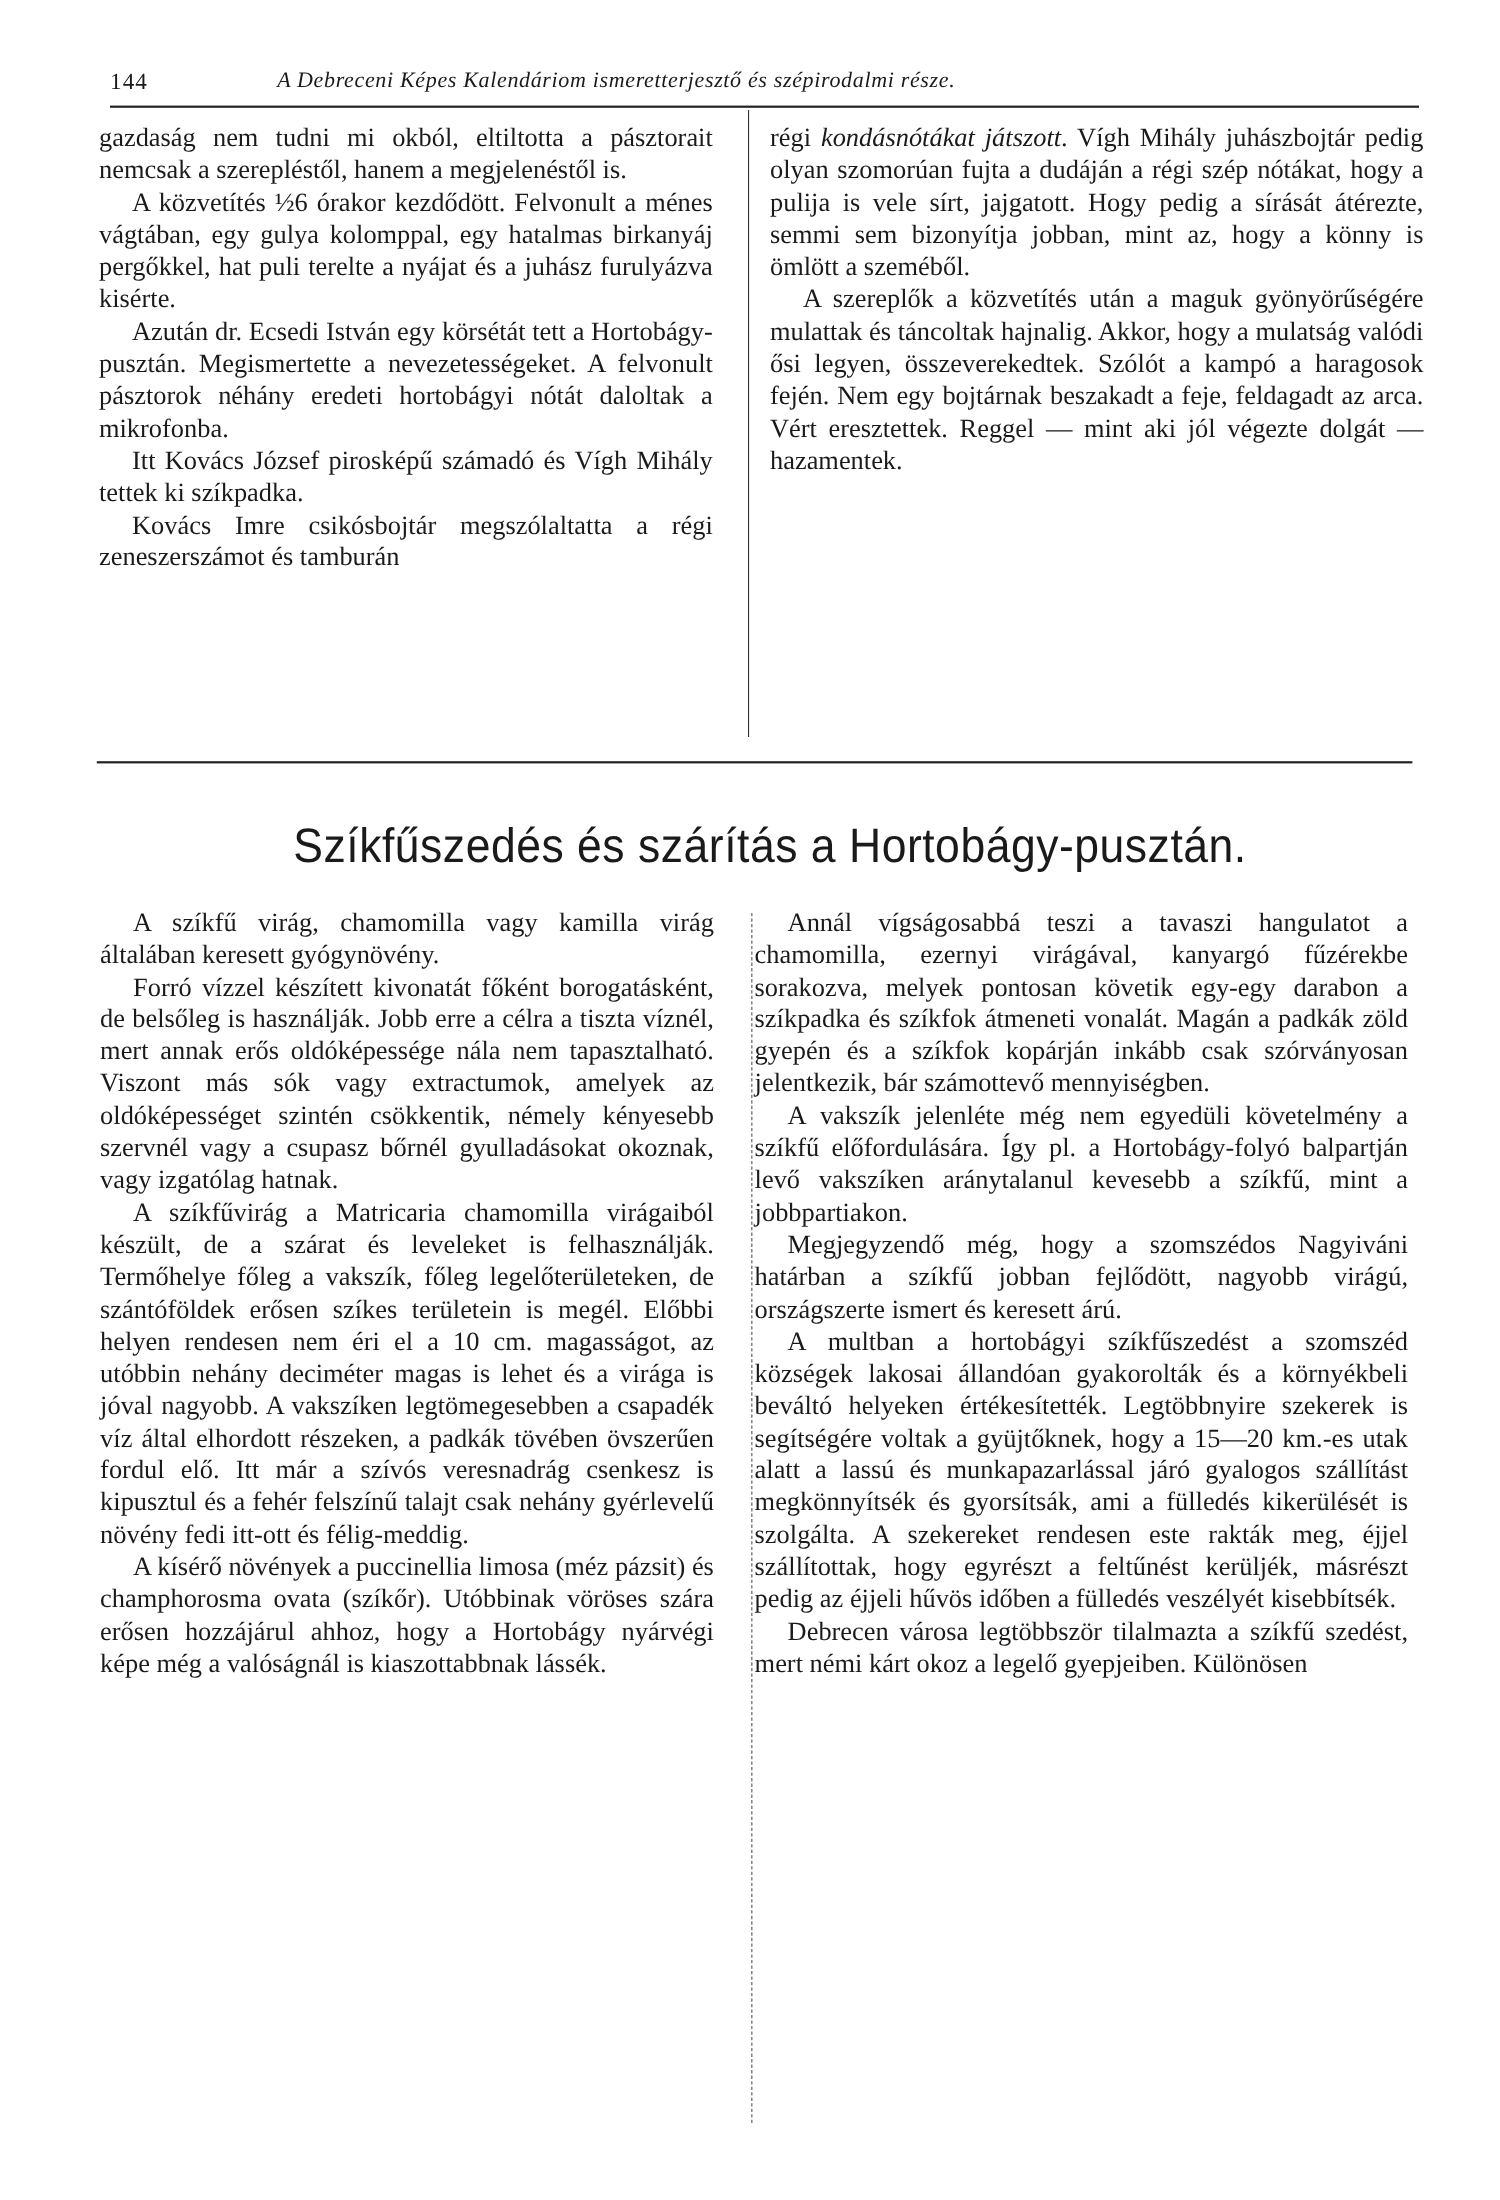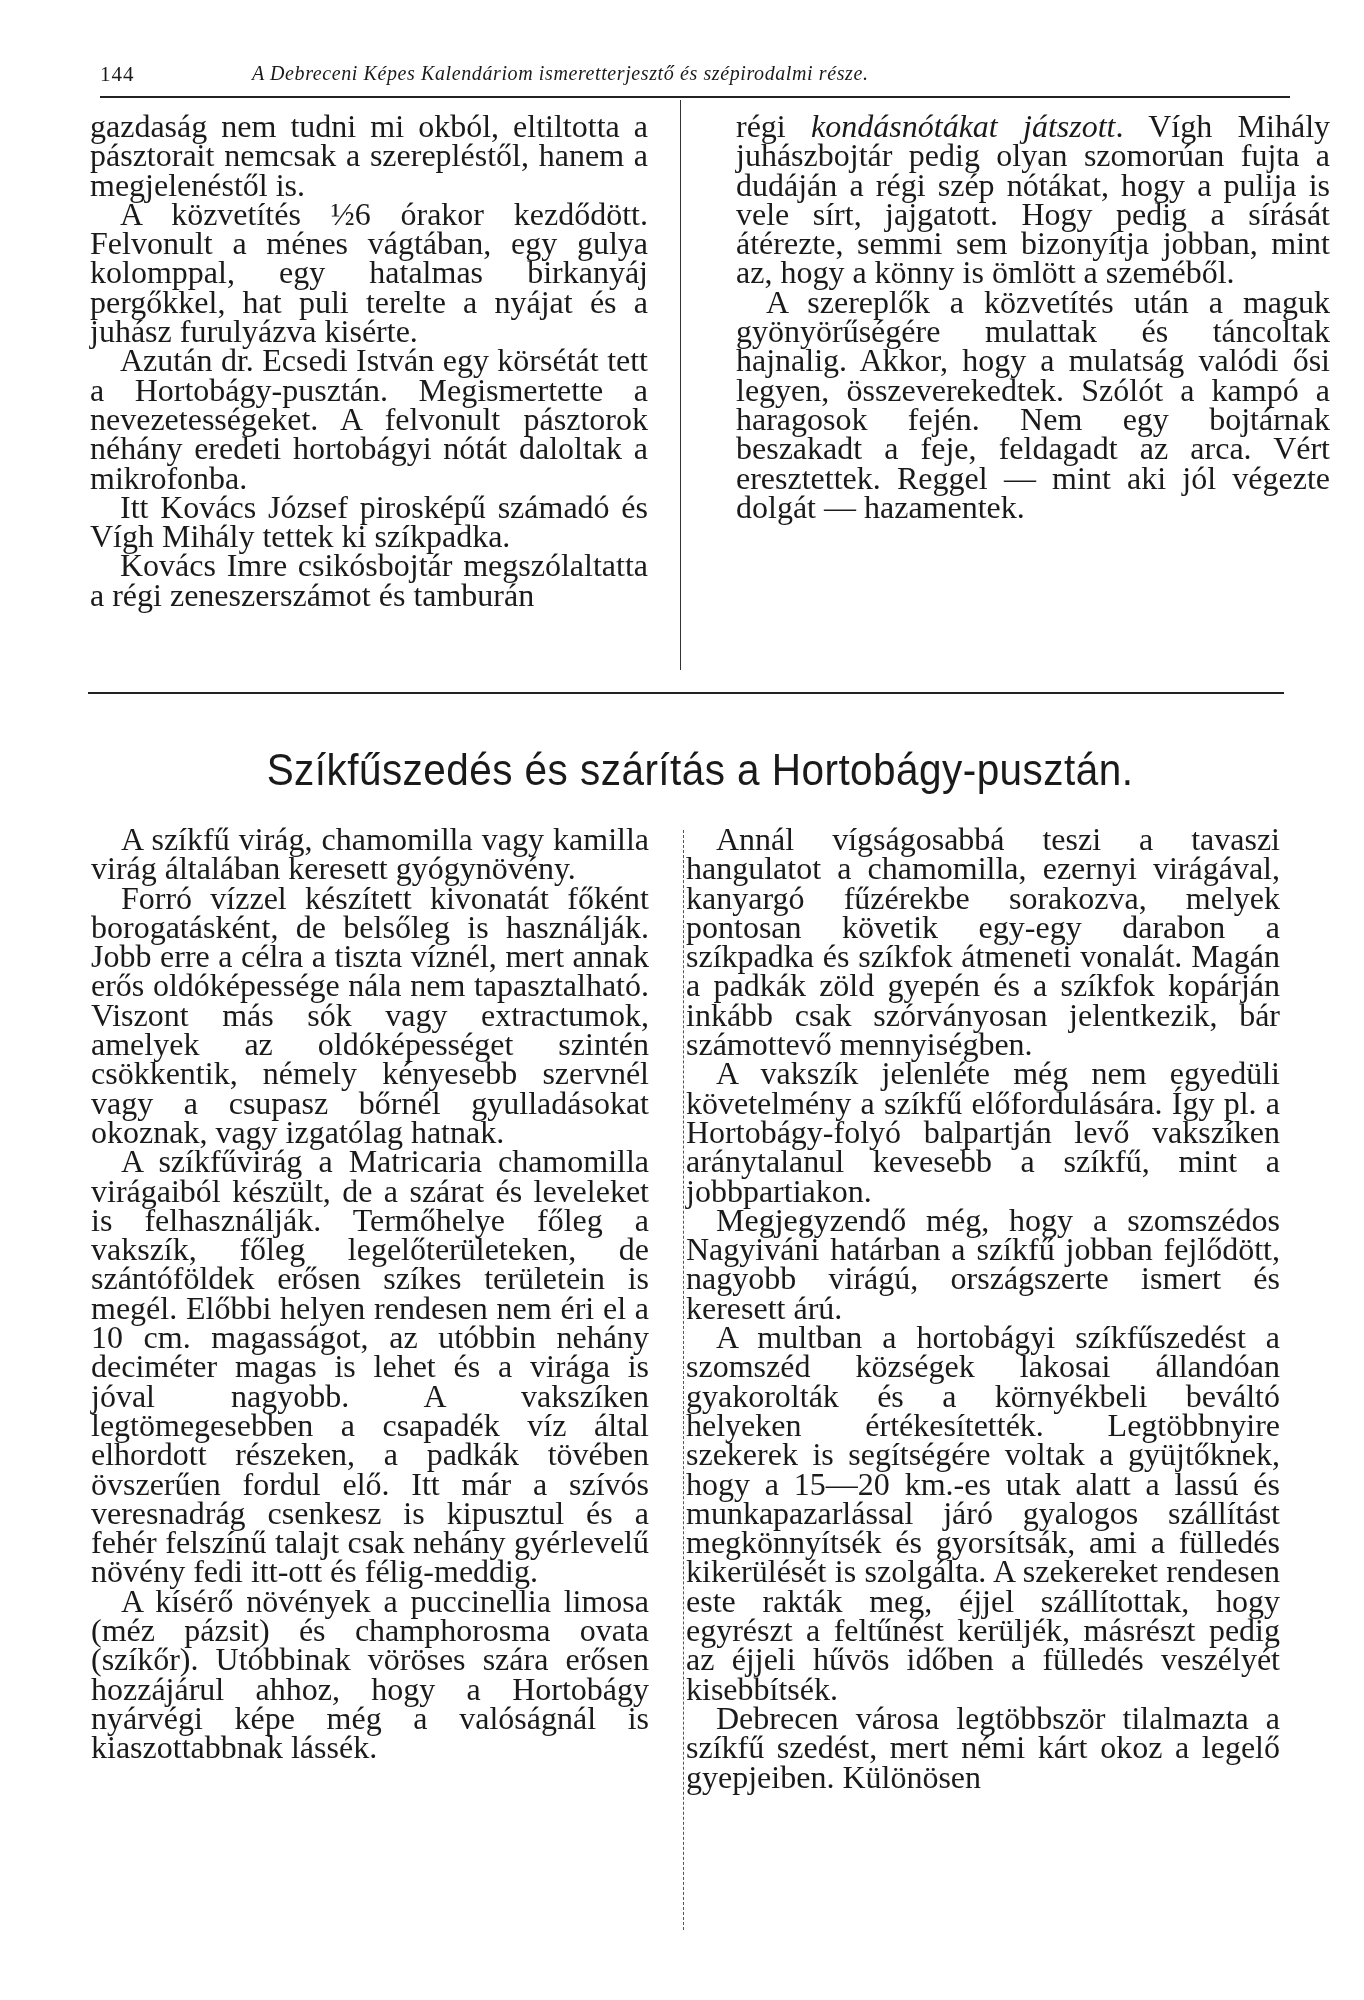--- a/index.html
+++ b/index.html
@@ -17,21 +17,21 @@
   }
   .running-title {
     position: absolute; left: 152px; top: 0; font-size: 20px; font-style: italic;
     font-family: "Liberation Serif", serif; letter-spacing: 0.6px;
   }
   .rule {
     position: absolute; height: 2px; background: #222;
   }
   .col {
     position: absolute; font-family: "Liberation Serif", serif;
-    font-size: 32px; line-height: 29.3px; text-align: justify;
+    font-size: 24px; line-height: 29.3px; text-align: justify;
   }
   .col p { margin: 0; text-indent: 30px; }
   .col p.noindent { text-indent: 0; }
   .vdivider {
     position: absolute; width: 1px; border-left: 1px dashed #555;
   }
   .article-title {
     position: absolute; left: 80px; width: 1240px; top: 745px; text-align: center;
     font-family: "Liberation Sans", sans-serif; font-size: 44px; letter-spacing: 0.5px;
     transform: scaleX(0.92);
@@ -48,21 +48,21 @@
 <div class="rule" style="left:100px; top:96px; width:1190px;"></div>
 
 <div class="col" style="left:90px; top:112px; width:558px;">
   <p class="noindent">gazdaság nem tudni mi okból, eltiltotta a pásztorait nemcsak a szerepléstől, hanem a megjelenéstől is.</p>
   <p>A közvetítés ½6 órakor kezdődött. Felvonult a ménes vágtában, egy gulya kolomppal, egy hatalmas birkanyáj pergőkkel, hat puli terelte a nyájat és a juhász furulyázva kisérte.</p>
   <p>Azután dr. Ecsedi István egy körsétát tett a Hortobágy-pusztán. Megismertette a nevezetességeket. A felvonult pásztorok néhány eredeti hortobágyi nótát daloltak a mikrofonba.</p>
   <p>Itt Kovács József pirosképű számadó és Vígh Mihály tettek ki szíkpadka.</p>
   <p>Kovács Imre csikósbojtár megszólaltatta a régi zeneszerszámot és tamburán</p>
 </div>
 <div class="vdivider" style="left:680px; top:100px; height:570px; border-left:1px solid #333;"></div>
-<div class="col" style="left:700px; top:112px; width:594px;margin-left:36px;">
+<div class="col" style="left:700px; top:112px; width:594px;">
   <p class="noindent"><span>régi </span><em>kondásnótákat játszott</em><span>. Vígh Mihály juhászbojtár pedig olyan szomorúan fujta a dudáján a régi szép nótákat, hogy a pulija is vele sírt, jajgatott. Hogy pedig a sírását átérezte, semmi sem bizonyítja jobban, mint az, hogy a könny is ömlött a szeméből.</span></p>
   <p>A szereplők a közvetítés után a maguk gyönyörűségére mulattak és táncoltak hajnalig. Akkor, hogy a mulatság valódi ősi legyen, összeverekedtek. Szólót a kampó a haragosok fején. Nem egy bojtárnak beszakadt a feje, feldagadt az arca. Vért eresztettek. Reggel — mint aki jól végezte dolgát — hazamentek.</p>
 </div>
 
 <div class="rule" style="left:88px; top:692px; width:1196px;"></div>
 
 <div class="article-title">Szíkfűszedés és szárítás a Hortobágy-pusztán.</div>
 
 <div class="col" style="left:91px; top:825px; width:558px;">
   <p>A szíkfű virág, chamomilla vagy kamilla virág általában keresett gyógynövény.</p>

